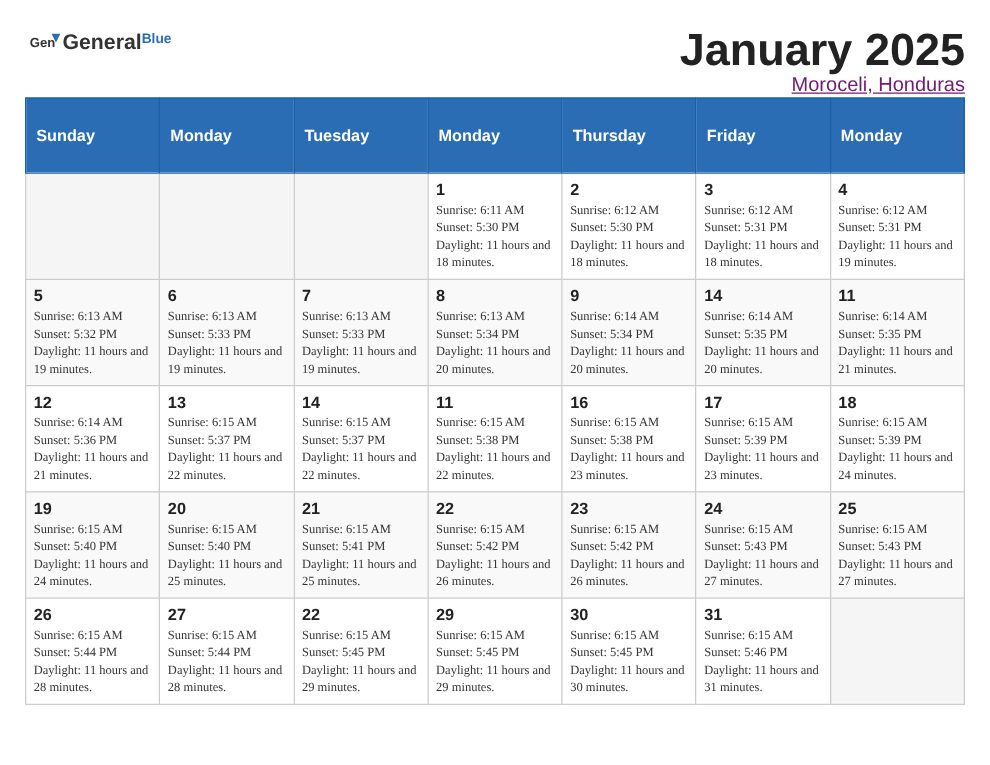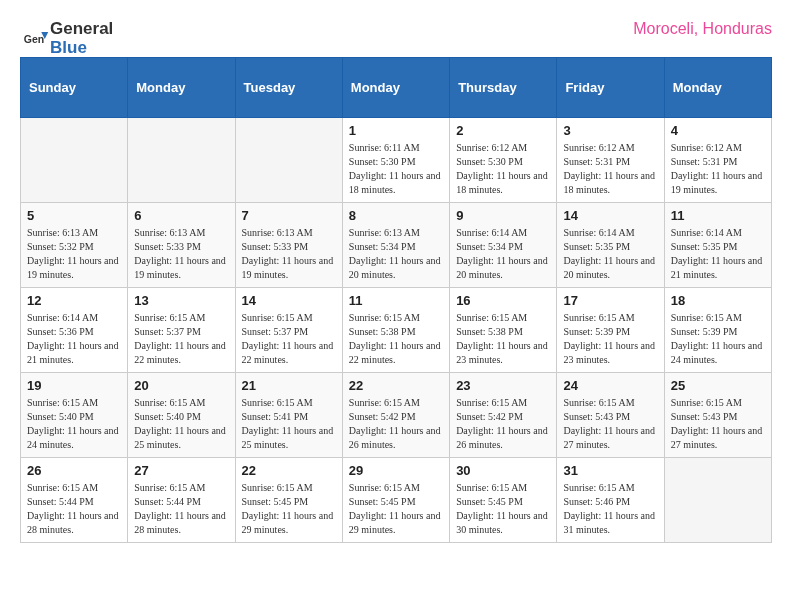--- a/index.html
+++ b/index.html
@@ -28,21 +28,22 @@
       text-align: right;
     }
     .month-title {
       font-size: 36px;
       font-weight: bold;
       color: #222;
       line-height: 1.1;
     }
     .subtitle {
       font-size: 16px;
-      color: #ec4899;
+      color: #701a75;
+      text-decoration: underline;
     }
     .calendar {
       width: 100%;
       border-collapse: collapse;
       border: 1px solid #ccc;
     }
     .calendar th {
       background-color: #2a6db5;
       color: #fff;
       text-align: left;
@@ -83,27 +84,28 @@
 </head>
 <body>
 
 <div class="header">
   <div class="logo">
     <svg class="logo-icon" viewBox="0 0 32 32">
       <text x="2" y="20" font-size="12" font-weight="bold" fill="#333">Gen</text>
       <polygon points="22,8 30,8 26,16" fill="#2a6db5"></polygon>
     </svg>
     <div>
-      <div style="display:flex; flex-direction:column; line-height:1.1;">
+      <div style="display:flex; line-height:1.1;">
         <span style="font-size:17px; font-weight:bold; color:#333;">General</span>
-        <span style="font-size:17px; font-weight:bold; color:#2a6db5;">Blue</span>
+        <span style="font-size:11px; font-weight:bold; color:#2a6db5;">Blue</span>
       </div>
     </div>
   </div>
   <div class="title-block">
+    <div class="month-title">January 2025</div>
     <div class="subtitle">Moroceli, Honduras</div>
   </div>
 </div>
 
 <table class="calendar">
   <thead>
     <tr id="weekday-header">
         <th>Sunday</th>
         <th>Monday</th>
         <th>Tuesday</th>

